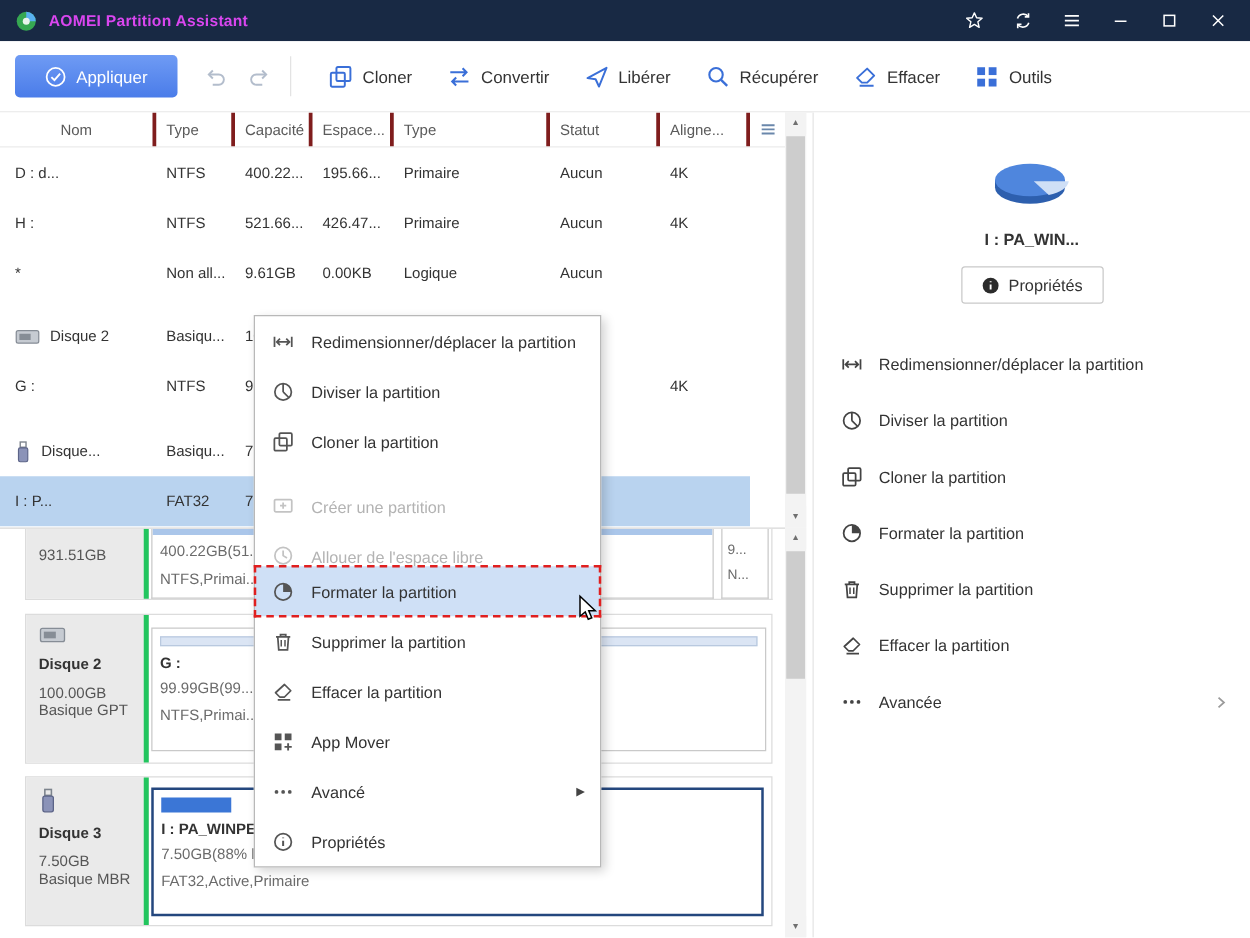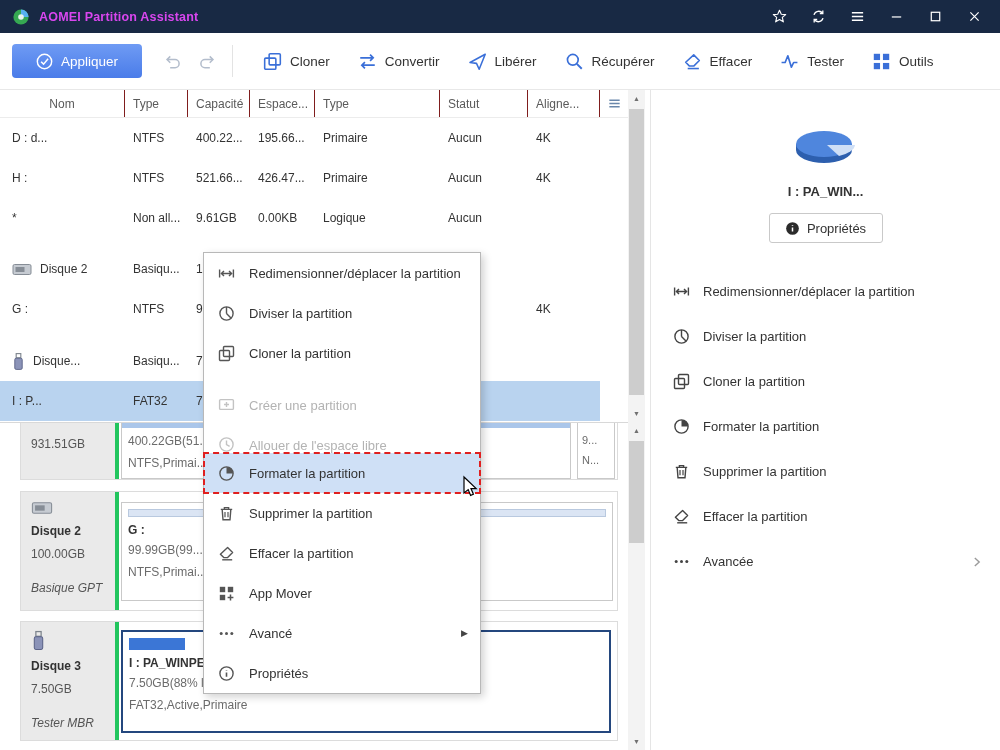--- a/index.html
+++ b/index.html
@@ -20,21 +20,21 @@
   .apply-btn .ic { width:17px; height:17px; }
   .undo-redo { display:flex; gap:14px; margin-left:22px; color:#b3bdcc; }
   .undo-redo .ic { width:19px; height:19px; }
   .tb-sep { width:1px; height:32px; background:#e3e3e3; margin:0 16px; }
   .tb-btn { display:flex; align-items:center; gap:8px; padding:0 14px; height:40px; background:none; border:none; font-family:inherit; font-size:13.5px; color:#333; }
   .tb-btn .ic { width:19px; height:19px; color:#3a6fd8; }
 
   
   .upper { position:absolute; top:90px; left:0; width:628px; height:332px; background:#fff; overflow:hidden; }
   .thead { position:absolute; top:0; left:0; width:628px; height:28px; display:flex; align-items:stretch; color:#5a5a5a; font-size:12px; border-bottom:1px solid #ececec; }
-  .th { display:flex; align-items:center; padding-left:8px; border-right:1px solid #7f1d1d; overflow:hidden; white-space:nowrap; }
+  .th { display:flex; align-items:center; padding-left:8px; border-right:3px solid #7f1d1d; overflow:hidden; white-space:nowrap; }
   .th.c-nom { justify-content:center; padding-left:0; }
   .th-icon { display:flex; align-items:center; justify-content:center; flex:1; color:#6a87ab; }
   .c-nom { width:125px; }
   .c-fs { width:63px; }
   .c-cap { width:62px; }
   .c-esp { width:65px; }
   .c-type { width:125px; }
   .c-statut { width:88px; }
   .c-aligne { width:72px; }
   .trow { position:absolute; left:0; width:628px; height:40px; display:flex; align-items:center; font-size:12px; color:#333; }
@@ -56,21 +56,21 @@
   
   .lower { position:absolute; top:422px; left:0; width:628px; height:328px; background:#fff; border-top:1px solid #d8d8d8; overflow:hidden; }
   .block { position:absolute; left:20px; width:598px; background:#fff; border:1px solid #dcdcdc; display:flex; }
   .block1 { top:0; height:57px; border-top:none; }
   .block2 { top:68px; height:120px; }
   .block3 { top:198px; height:120px; }
   .block-left { width:98px; background:#eaeaea; border-right:4px solid #22c55e; padding:8px 4px 0 10px; font-size:12px; color:#555; flex:none; overflow:hidden; }
   .block1 .block-left { padding-top:5px; }
   .bl-name { font-weight:bold; color:#333; margin-top:8px; }
   .bl-size { margin-top:9px; }
-  .bl-style { margin-top:20px;font-style:italic; }
+  .bl-style { margin-top:0; }
   .disk-ic { width:22px; height:16px; }
   .usb-ic { width:15px; height:21px; }
   .part-area { flex:1; position:relative; }
   .pbox { position:absolute; top:0; border:1px solid #c9c9c9; background:#fff; overflow:hidden; padding-left:6px; }
   .pbox.selected { border:2px solid #24477e; }
   .b1bar { position:absolute; top:0; left:0; right:0; height:5px; background:#aac6ea; }
   .trackbar { height:8px; margin:6px 6px 0 0; background:#dbe5f4; border:1px solid #b9c9df; }
   .fillbar { width:56px; height:12px; margin:6px 0 0 0; background:#3b76d6; }
   .pname { font-weight:bold; font-size:12px; color:#333; margin-top:6px; white-space:nowrap; }
   .pl1 { font-size:12px; color:#6b6b6b; margin-top:6px; white-space:nowrap; }
@@ -300,26 +300,20 @@
     <span>Récupérer</span>
   </button>
   <button class="tb-btn">
     <svg class="ic">
         <use href="#i-eraser"></use>
       </svg>
     <span>Effacer</span>
   </button>
   <button class="tb-btn">
     <svg class="ic">
-        <use href="#i-test"></use>
-      </svg>
-    <span>Tester</span>
-  </button>
-  <button class="tb-btn">
-    <svg class="ic">
         <use href="#i-tools"></use>
       </svg>
     <span>Outils</span>
   </button>
 </div>
 
 <div class="upper">
   <div class="thead">
     <div class="th c-nom">Nom</div>
     <div class="th c-fs">Type</div>
@@ -454,21 +448,21 @@
     </div>
   </div>
 
   <div class="block block3">
     <div class="block-left">
       <svg class="usb-ic">
           <use href="#i-usb"></use>
         </svg>
       <div class="bl-name">Disque 3</div>
       <div class="bl-size">7.50GB</div>
-      <div class="bl-style">Tester MBR</div>
+      <div class="bl-style">Basique MBR</div>
     </div>
     <div class="part-area">
       <div class="pbox selected" style="left:2px;top:8px;width:490px;height:103px">
         <div class="fillbar"></div>
         <div class="pname">I : PA_WINPE...</div>
         <div class="pl1">7.50GB(88% libre)</div>
         <div class="pl2">FAT32,Active,Primaire</div>
       </div>
     </div>
   </div>

